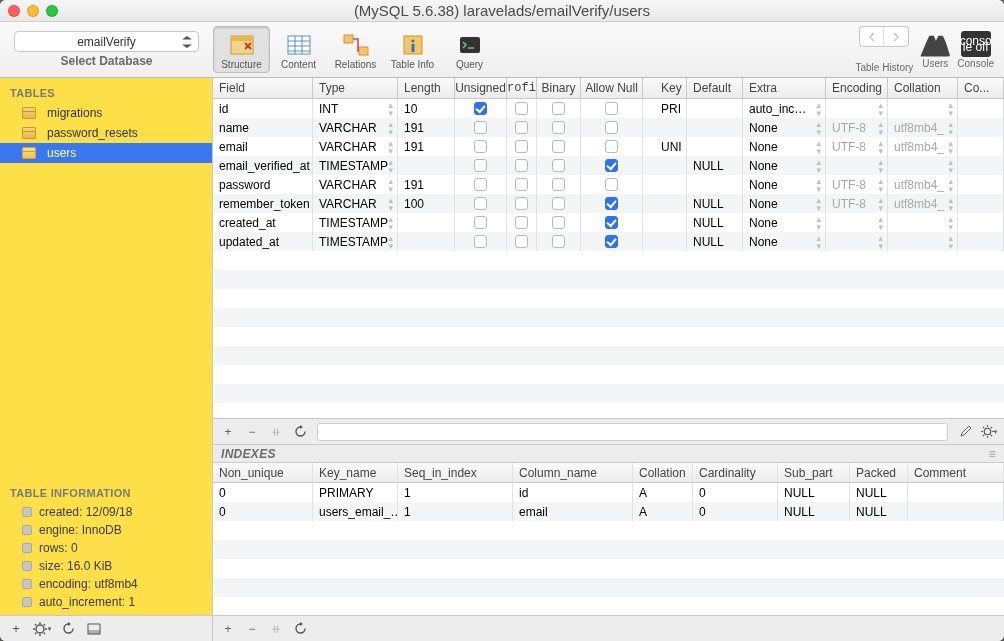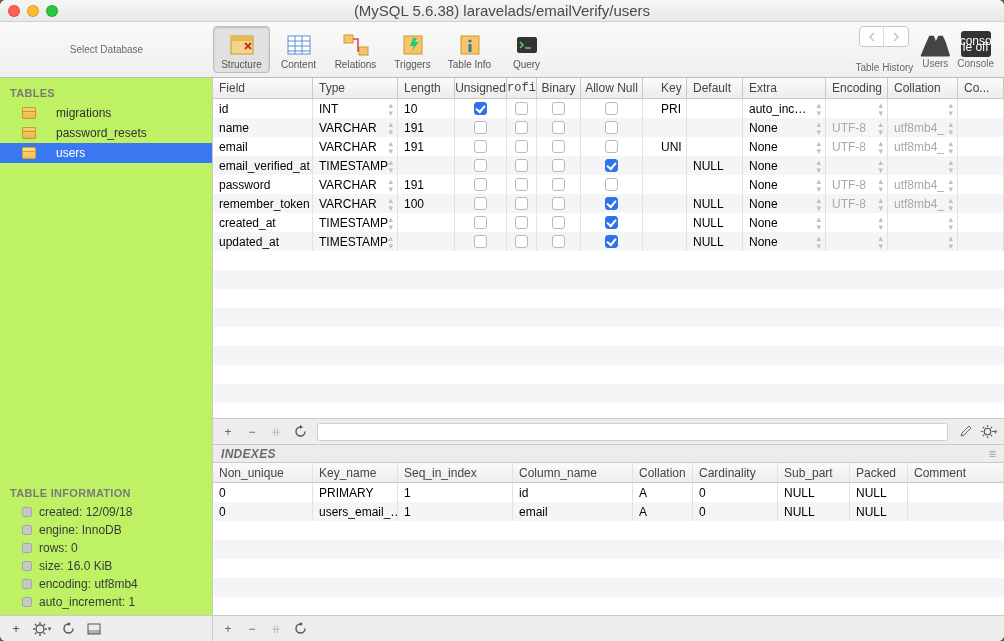--- a/index.html
+++ b/index.html
@@ -13,43 +13,43 @@
 .traffic { position: absolute; left: 8px; top: 5px; display: flex; gap: 7px; }
 .tl { width: 12px; height: 12px; border-radius: 50%; border: .5px solid rgba(0,0,0,.15); }
 .tl.red { background:#ff5f57; } .tl.yel { background:#febc2e; } .tl.grn { background:#28c840; }
 .titlebar .title { width: 100%; text-align: center; font-size: 15px; color: #4a4a4a; }
 
 
 .toolbar { height: 56px; background: linear-gradient(#fafafa,#efefef); border-bottom: 1px solid #bcbcbc; display: flex; align-items: center; }
 .tb-left { width: 213px; padding: 4px 14px; display:flex; flex-direction:column; align-items:center; gap:2px;}
 .db-select { height: 21px; width: 185px; background:#fff; border:1px solid #c8c8c8; border-radius:4px; display:flex; align-items:center; justify-content:center; position:relative; font-size:12px; color:#333;}
 .db-select:after { content:""; position:absolute; right:6px; top:4px; width:10px; height:12px; background: linear-gradient(#555,#555); clip-path: polygon(50% 0,100% 30%,0 30%,50% 0,0 70%,100% 70%,50% 100%,0 70%);}
-.db-select-label { font-size: 10px; color:#6a6a6a; }
+.db-select-label { font-size: 12px; color:#6a6a6a;font-weight:bold; }
 .tb-tabs { display:flex; gap:0; }
 .tb-tab { width:57px; display:flex; flex-direction:column; align-items:center; justify-content:center; padding:4px 0 2px; cursor:pointer; border:1px solid transparent; border-radius:4px; }
 .tb-tab.active { background:#e1e1e1; border-color:#bdbdbd; box-shadow: inset 0 1px 2px rgba(0,0,0,.15);}
 .tb-tab .ico { width:30px; height:28px; display:flex; align-items:center; justify-content:center; }
 .tb-tab span { font-size:10px; color:#555;text-align:right; }
 .tb-spacer { flex:1; }
 .tb-right { display:flex; align-items:center; gap:7px; padding-right:10px; }
 .hist { display:flex; flex-direction:column; align-items:center; gap:15px;}
 .hist-btns { display:flex; border:1px solid #c7c7c7; border-radius:4px; overflow:hidden; height:21px; background:#fff;}
 .hist-btns div { width:24px; display:flex; align-items:center; justify-content:center; color:#c8c8c8;}
 .hist-btns div:first-child { border-right:1px solid #dcdcdc;}
 .tb-right .lbl { font-size:10px; color:#6a6a6a;}
 .ico-box { display:flex; flex-direction:column; align-items:center; gap:1px;}
 .users-ico { width:30px; height:26px; background:#444; clip-path: polygon(20% 45%,30% 20%,45% 20%,52% 40%,60% 20%,75% 20%,85% 45%,100% 100%,0 100%); border-radius:2px;}
 .console-ico { width:30px; height:26px; background:#333; border-radius:3px; display:flex; flex-direction:column; align-items:center; justify-content:center; color:#fff; font-size:6px; line-height:6px; padding:1px;}
 
 
 .main { flex:1; display:flex; min-height:0; }
-.sidebar { width:213px; background:#bef264; border-right:1px solid #c9c9c9; display:flex; flex-direction:column; }
+.sidebar { width:213px; background:#fde047; border-right:1px solid #c9c9c9; display:flex; flex-direction:column; }
 .side-section { padding:4px 0; }
 .side-hdr { font-size:11px; font-weight:600; color:#7a7a7a; padding:5px 10px 4px; letter-spacing:.3px; }
-.side-item { display:flex; align-items:center; gap:20px; padding:3px 10px 3px 22px; cursor:pointer; color:#303030;}
+.side-item { display:flex; align-items:center; gap:11px; padding:3px 10px 3px 22px; cursor:pointer; color:#303030;}
 .side-item.sel { background:#3a78f2; color:#fff;}
 .tbl-ico { width:14px; height:12px; background:linear-gradient(#f6d27a,#e9b84d); border:1px solid #c79a2e; border-radius:1px; position:relative;}
 .tbl-ico:before { content:""; position:absolute; left:0; right:0; top:3px; height:1px; background:#c79a2e;}
 .side-item.sel .tbl-ico { filter:brightness(1.05);}
 .side-spacer { flex:1; }
 .info-item { display:flex; gap:7px; padding:2px 10px 2px 22px; color:#3a3a3a; font-size:12px; align-items:center;}
 .info-dot { width:10px; height:10px; background:#c7c7c7; border:1px solid #a8a8a8; border-radius:2px;}
 .side-bottom { height:26px; border-top:1px solid #c9c9c9; display:flex; align-items:center; gap:2px; padding:0 4px; background:#ededed;}
 .ib { width:24px; height:20px; display:flex; align-items:center; justify-content:center; color:#555; border-radius:3px; cursor:pointer; font-size:13px;}
 
@@ -93,20 +93,23 @@
     <div class="traffic">
       <div class="tl red"></div>
       <div class="tl yel"></div>
       <div class="tl grn"></div>
     </div>
     <div class="title">(MySQL 5.6.38) laravelads/emailVerify/users</div>
   </div>
 
   <div class="toolbar">
     <div class="tb-left">
+      <div class="db-select">
+        <span>emailVerify</span>
+      </div>
       <div class="db-select-label">Select Database</div>
     </div>
     <div class="tb-tabs">
         <div class="tb-tab active">
           <div class="ico">
             <svg width="28" height="24" viewBox="0 0 28 24">
               <rect x="3" y="3" width="22" height="18" fill="#f3d58a" stroke="#c79a2e"></rect>
               <rect x="3" y="3" width="22" height="5" fill="#e9b84d"></rect>
               <path d="M17 10l6 6m0-6l-6 6" stroke="#c0392b" stroke-width="2"></path>
             </svg>
@@ -124,29 +127,20 @@
         </div>
         <div class="tb-tab">
           <div class="ico">
             <svg width="28" height="24" viewBox="0 0 28 24">
               <rect x="2" y="2" width="9" height="8" fill="#f6c56a" stroke="#c79a2e"></rect>
               <rect x="17" y="14" width="9" height="8" fill="#f6c56a" stroke="#c79a2e"></rect>
               <path d="M11 6h5v12h1" stroke="#d46" fill="none" stroke-width="1.6"></path>
             </svg>
           </div>
           <span>Relations</span>
-        </div>
-        <div class="tb-tab">
-          <div class="ico">
-            <svg width="28" height="24" viewBox="0 0 28 24">
-              <rect x="5" y="3" width="18" height="18" fill="#f6c56a" stroke="#c79a2e"></rect>
-              <path d="M14 5l-3 8h4l-3 6 8-10h-4l2-4z" fill="#2c7"></path>
-            </svg>
-          </div>
-          <span>Triggers</span>
         </div>
         <div class="tb-tab">
           <div class="ico">
             <svg width="28" height="24" viewBox="0 0 28 24">
               <rect x="5" y="3" width="18" height="18" fill="#f6c56a" stroke="#c79a2e"></rect>
               <circle cx="14" cy="8" r="1.6" fill="#37a"></circle>
               <rect x="12.5" y="11" width="3" height="8" fill="#37a"></rect>
             </svg>
           </div>
           <span>Table Info</span>

